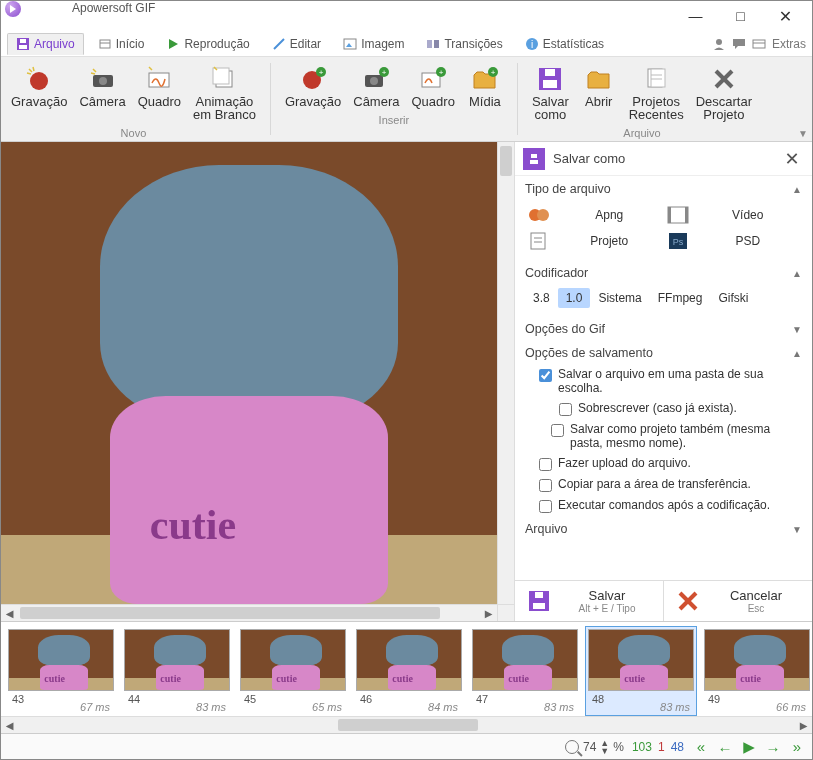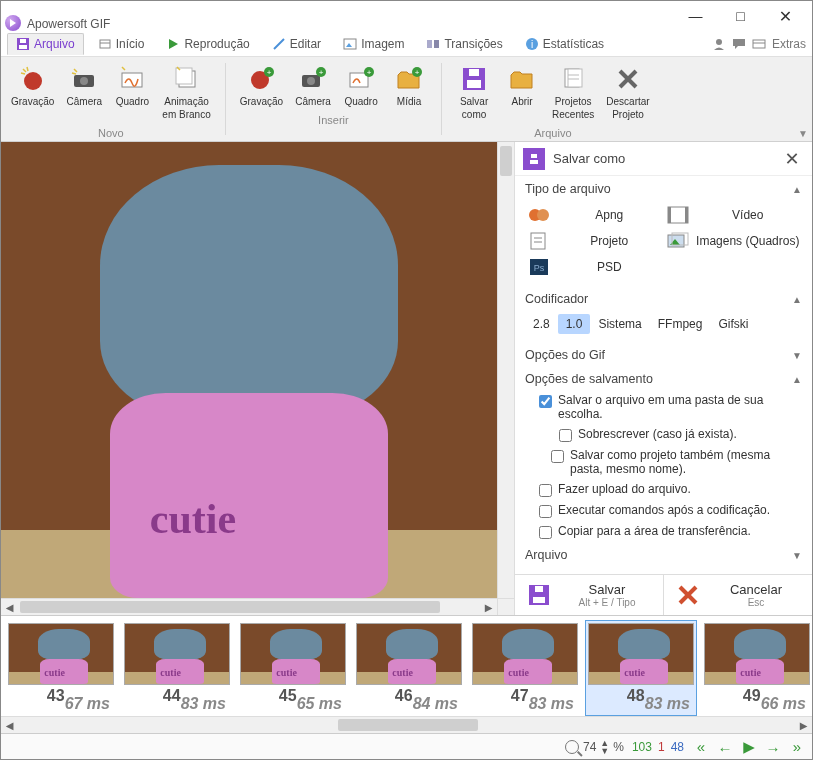--- a/index.html
+++ b/index.html
@@ -1,19 +1,19 @@
 <!DOCTYPE html>
 <html><head>
 <meta charset="utf-8">
 <style>
 * { box-sizing: border-box; margin: 0; padding: 0; font-family: "Segoe UI", Tahoma, sans-serif; }
 body { width: 813px; height: 760px; background: #fff; border: 1px solid #888; display: flex; flex-direction: column; font-size: 12px; color: #333; overflow: hidden; }
 
 
-.titlebar { height: 30px; display: flex; align-items: flex-end; padding: 0 4px; }
+.titlebar { height: 30px; display: flex; align-items: flex-start; padding: 0 4px; gap: 45px; }
 .titlebar .logo { width: 16px; height: 16px; border-radius: 50%; background: radial-gradient(circle at 30% 30%, #d0a8f0, #8a4dce); margin-right: 6px; position: relative; }
 .titlebar .logo::after { content: ""; position: absolute; left: 5px; top: 4px; border-left: 6px solid #fff; border-top: 4px solid transparent; border-bottom: 4px solid transparent; }
 .titlebar .title { font-size: 12px; color: #555; flex: 1; }
 .win-controls { display: flex; }
 .win-btn { width: 45px; height: 30px; display: flex; align-items: center; justify-content: center; font-size: 14px; color: #333; }
 .win-btn.close { font-size: 16px; }
 
 
 .tabstrip { height: 26px; display: flex; align-items: center; padding: 0 6px; background: #fff; border-bottom: 1px solid #e0e0e0; }
 .tab { display: flex; align-items: center; gap: 4px; padding: 3px 8px; margin-right: 6px; color: #555; border-radius: 2px 2px 0 0; }
@@ -23,21 +23,21 @@
 .extras { display: flex; align-items: center; gap: 6px; color: #777; }
 .extras .ticon { width:14px; height:14px; }
 
 
 .ribbon { background: #f0f0f0; border-bottom: 1px solid #d0d0d0; display: flex; align-items: stretch; position: relative; }
 .rgroup { display: flex; flex-direction: column; align-items: center; padding: 4px 4px 2px 4px; }
 .rgroup-label { font-size: 11px; color: #888; padding-top: 2px; }
 .rrow { display: flex; }
 .rbtn { display: flex; flex-direction: column; align-items: center; justify-content: flex-start; width: auto; min-width: 48px; padding: 4px 6px; text-align: center; color: #333; }
 .rbtn .ricon { width: 28px; height: 28px; margin-bottom: 2px; display:flex; align-items:center; justify-content:center; }
-.rbtn span.lbl { font-size: 10px; line-height: 13px; white-space: pre-line; }
+.rbtn span.lbl { font-size: 13px; line-height: 13px; white-space: pre-line; }
 .rdiv { width: 1px; background: #d8d8d8; margin: 6px 4px; }
 .ribbon .chev { position:absolute; right:4px; bottom:2px; color:#888; font-size:10px; }
 
 
 .main { flex: 1; display: flex; min-height: 0; }
 .canvas-wrap { flex: 1; display: flex; flex-direction: column; min-width: 0; }
 .canvas { flex: 1; position: relative; overflow: hidden; background:#fff; }
 .canvas-img { position:absolute; inset:0; }
 .vscroll { width: 17px; background: #f0f0f0; border-left: 1px solid #ddd; position: relative; }
 .vscroll .thumb { position:absolute; left:2px; right:2px; top:4px; height:30px; background:#cfcfcf; border-radius:2px; }
@@ -75,21 +75,21 @@
 .act-btn .at { flex:1; text-align:center; }
 .act-btn .at .m { font-size:13px; }
 .act-btn .at .s { font-size:10px; color:#888; }
 
 
 .frames-wrap { border-top:1px solid #ccc; }
 .frames { display:flex; overflow:hidden; padding:4px 4px 0 4px; background:#fff; }
 .frame { width:112px; margin-right:4px; display:flex; flex-direction:column; align-items:center; border:1px solid transparent; padding:2px; }
 .frame.selected { border-color:#5aa0e0; background:#dceaff; }
 .thumb-img { width:106px; height:62px; background:#555; border:1px solid #aaa; position:relative; overflow:hidden; }
-.frame-meta { display:flex; justify-content:flex-end; width:100%; padding:2px 4px 0 4px; font-size:16px; color:#555;font-weight:bold; }
+.frame-meta { display:flex; justify-content:space-between; width:100%; padding:2px 4px 0 4px; font-size:11px; color:#555; }
 .frame-meta .ms { font-style:italic; color:#888;margin-top:8px; }
 .frames-scroll { height:17px; background:#f0f0f0; border-top:1px solid #ddd; display:flex; align-items:center; }
 .frames-scroll .arrow { width:17px; text-align:center; color:#666; font-size:10px; }
 .frames-scroll .track { flex:1; position:relative; height:100%; }
 .frames-scroll .thumb { position:absolute; top:2px; bottom:2px; left:320px; width:140px; background:#cfcfcf; border-radius:2px; }
 
 
 .status { height:26px; border-top:1px solid #ccc; display:flex; align-items:center; padding:0 6px; gap:8px; background:#fafafa; }
 .status .sp { flex:1; }
 .status .zoom { display:flex; align-items:center; gap:4px; color:#555; }
@@ -430,44 +430,34 @@
                 <rect x="4" y="2" width="14" height="16" fill="#fff" stroke="#888"></rect>
                 <line x1="7" y1="7" x2="15" y2="7" stroke="#888"></line>
                 <line x1="7" y1="11" x2="15" y2="11" stroke="#888"></line>
               </svg>
             </div>
           <div class="ft-label">Projeto</div>
         </div>
         <div class="ft-item">
           <div class="ft-icon">
               <svg width="24" height="20">
-                <rect x="2" y="4" width="16" height="12" fill="#cde" stroke="#888"></rect>
-                <polygon points="4,14 9,8 14,14" fill="#3a9a3a"></polygon>
-                <rect x="6" y="2" width="16" height="12" fill="none" stroke="#bbb"></rect>
-              </svg>
-            </div>
-          <div class="ft-label">Imagens (Quadros)</div>
-        </div>
-        <div class="ft-item">
-          <div class="ft-icon">
-              <svg width="24" height="20">
                 <rect x="3" y="2" width="18" height="16" fill="#1a3a5a"></rect>
                 <text x="12" y="14" font-size="9" text-anchor="middle" fill="#8ac">Ps</text>
               </svg>
             </div>
           <div class="ft-label">PSD</div>
         </div>
       </div>
 
       <div class="section-hdr">
           <span>Codificador</span>
           <span class="chev">▲</span>
         </div>
       <div class="encoders">
-        <div class="enc">2.8</div>
+        <div class="enc">3.8</div>
         <div class="enc selected">1.0</div>
         <div class="enc">Sistema</div>
         <div class="enc">FFmpeg</div>
         <div class="enc">Gifski</div>
       </div>
 
       <div class="section-hdr">
           <span>Opções do Gif</span>
           <span class="chev">▼</span>
         </div>
@@ -487,25 +477,25 @@
       <div class="opt-row" style="padding-left:36px;">
           <input type="checkbox" style="">
           <span>Salvar como projeto também (mesma pasta, mesmo nome).</span>
         </div>
       <div class="opt-row">
           <input type="checkbox" style="">
           <span>Fazer upload do arquivo.</span>
         </div>
       <div class="opt-row">
           <input type="checkbox" style="">
-          <span>Executar comandos após a codificação.</span>
+          <span>Copiar para a área de transferência.</span>
         </div>
       <div class="opt-row">
           <input type="checkbox" style="">
-          <span>Copiar para a área de transferência.</span>
+          <span>Executar comandos após a codificação.</span>
         </div>
 
       <div class="section-hdr">
           <span>Arquivo</span>
           <span class="chev">▼</span>
         </div>
     </div>
     <div class="panel-actions">
       <div class="act-btn">
         <div class="ai">

